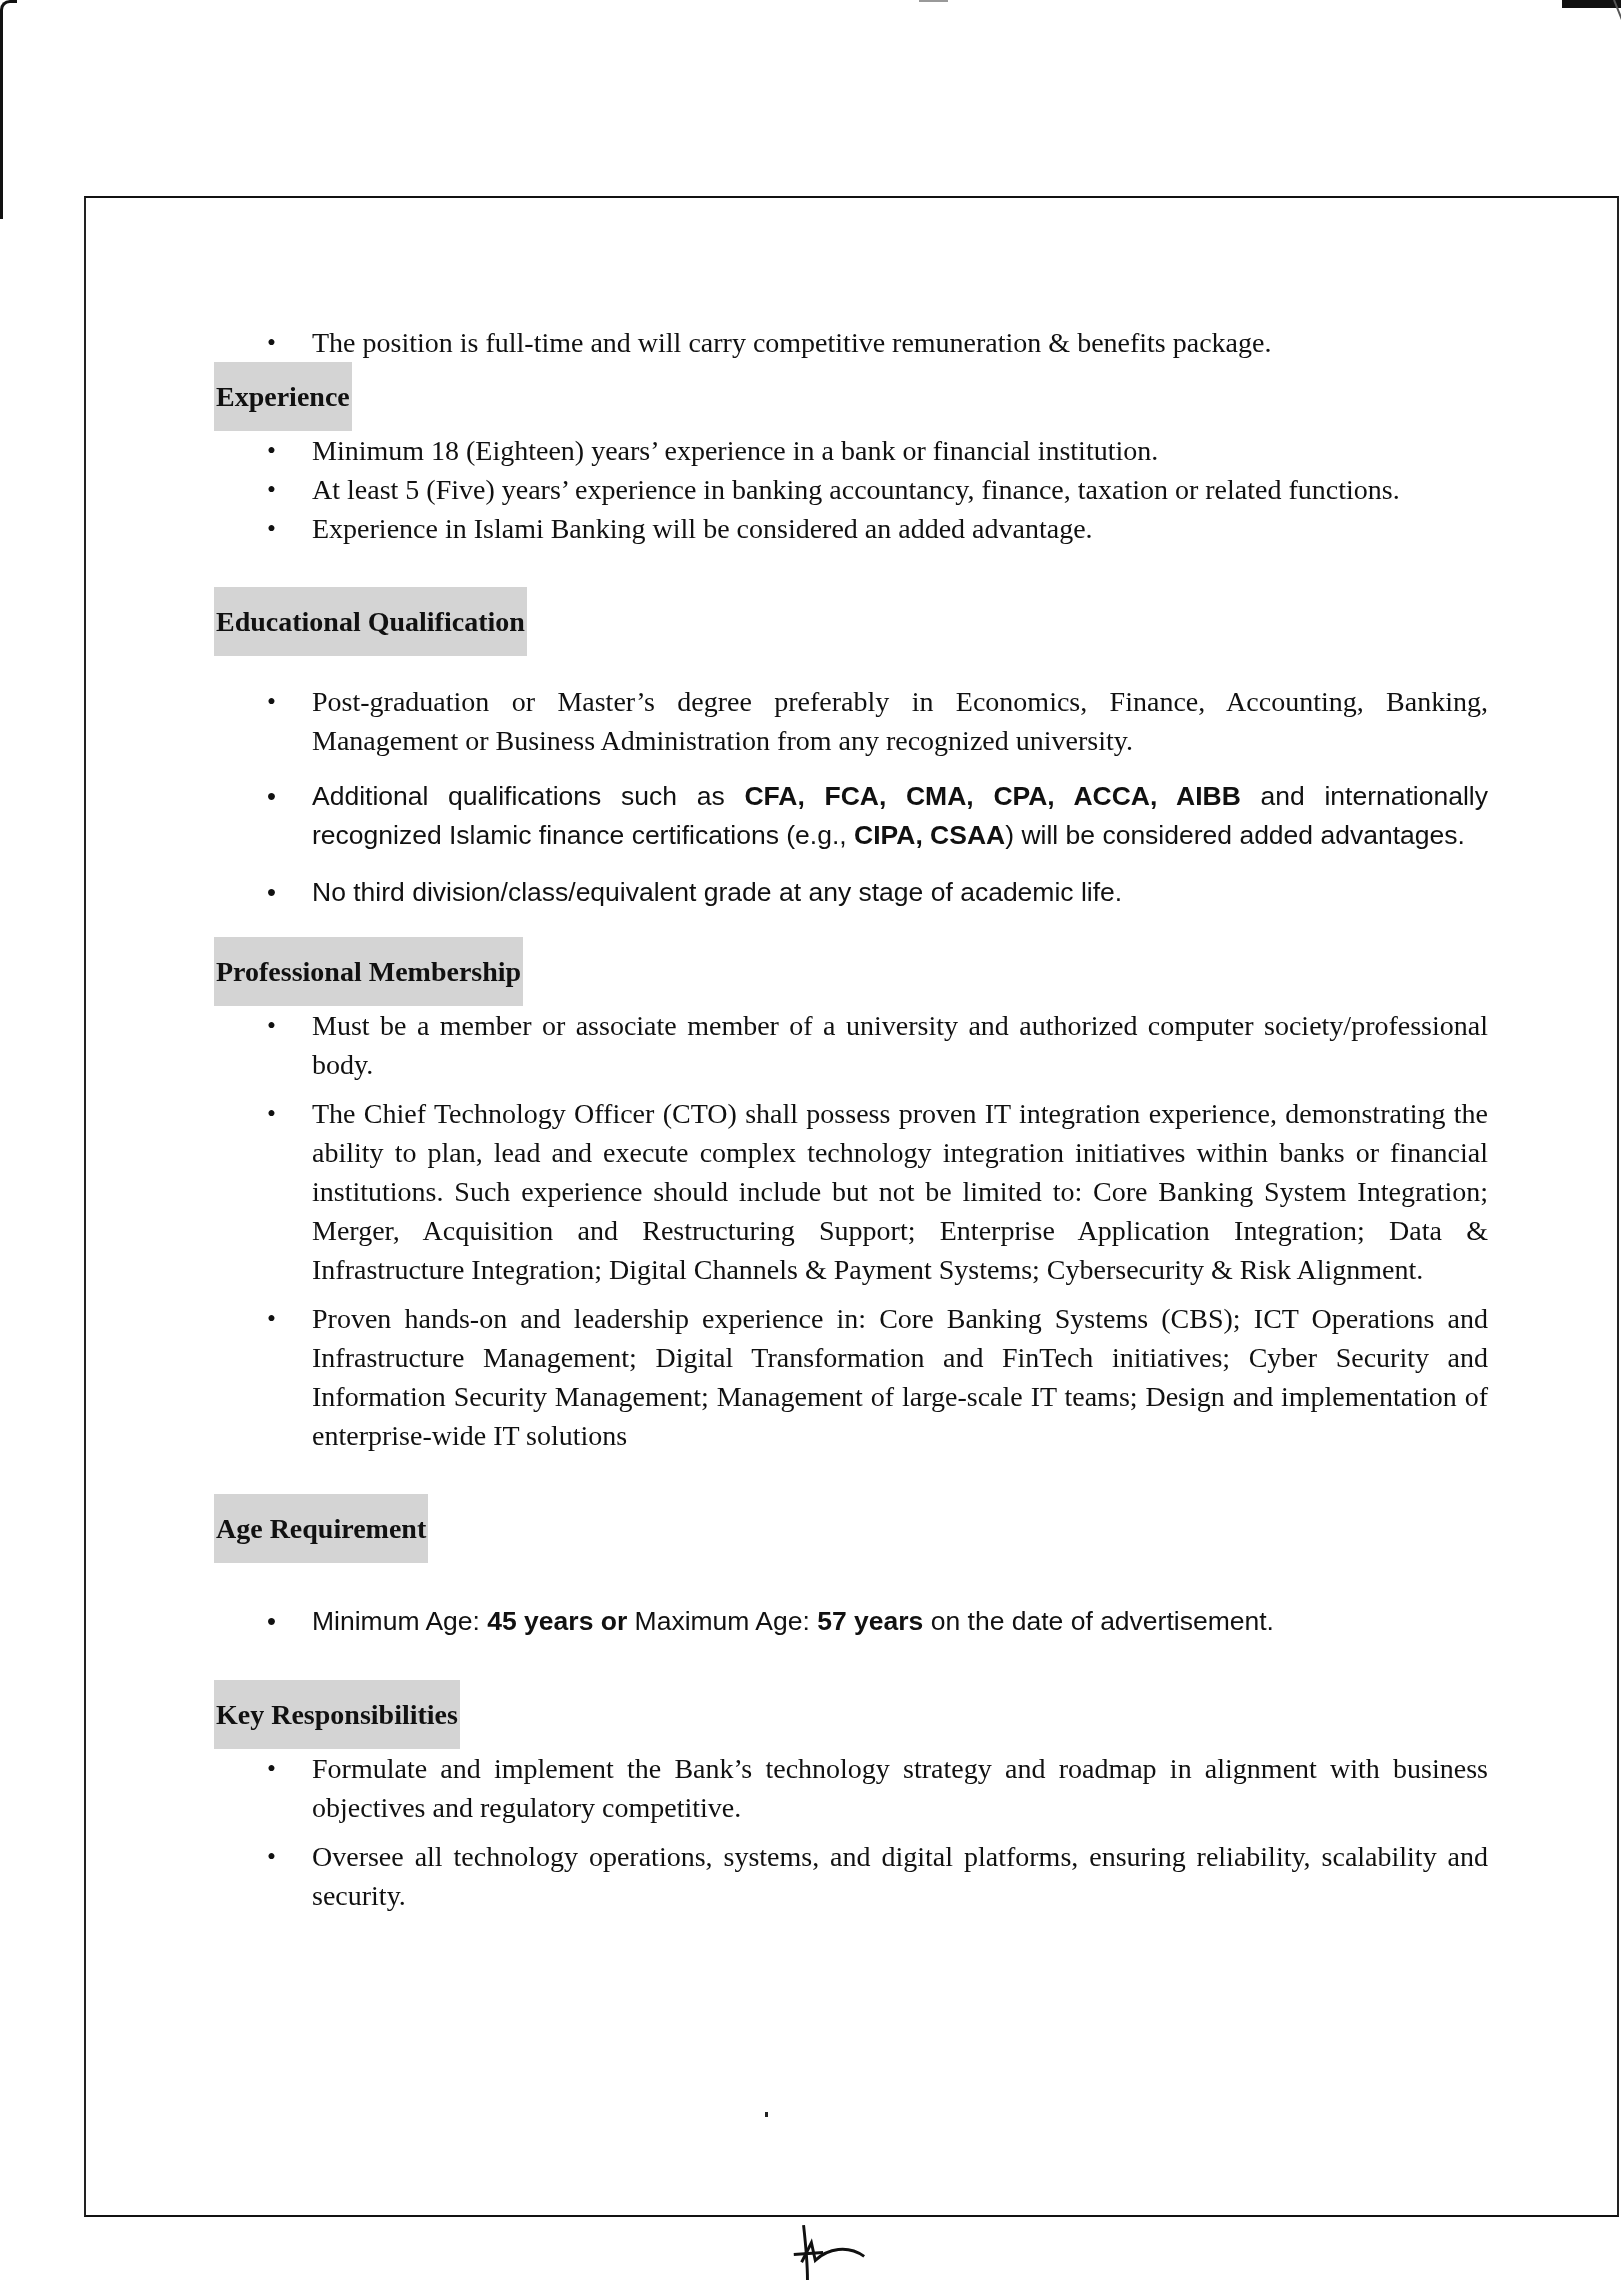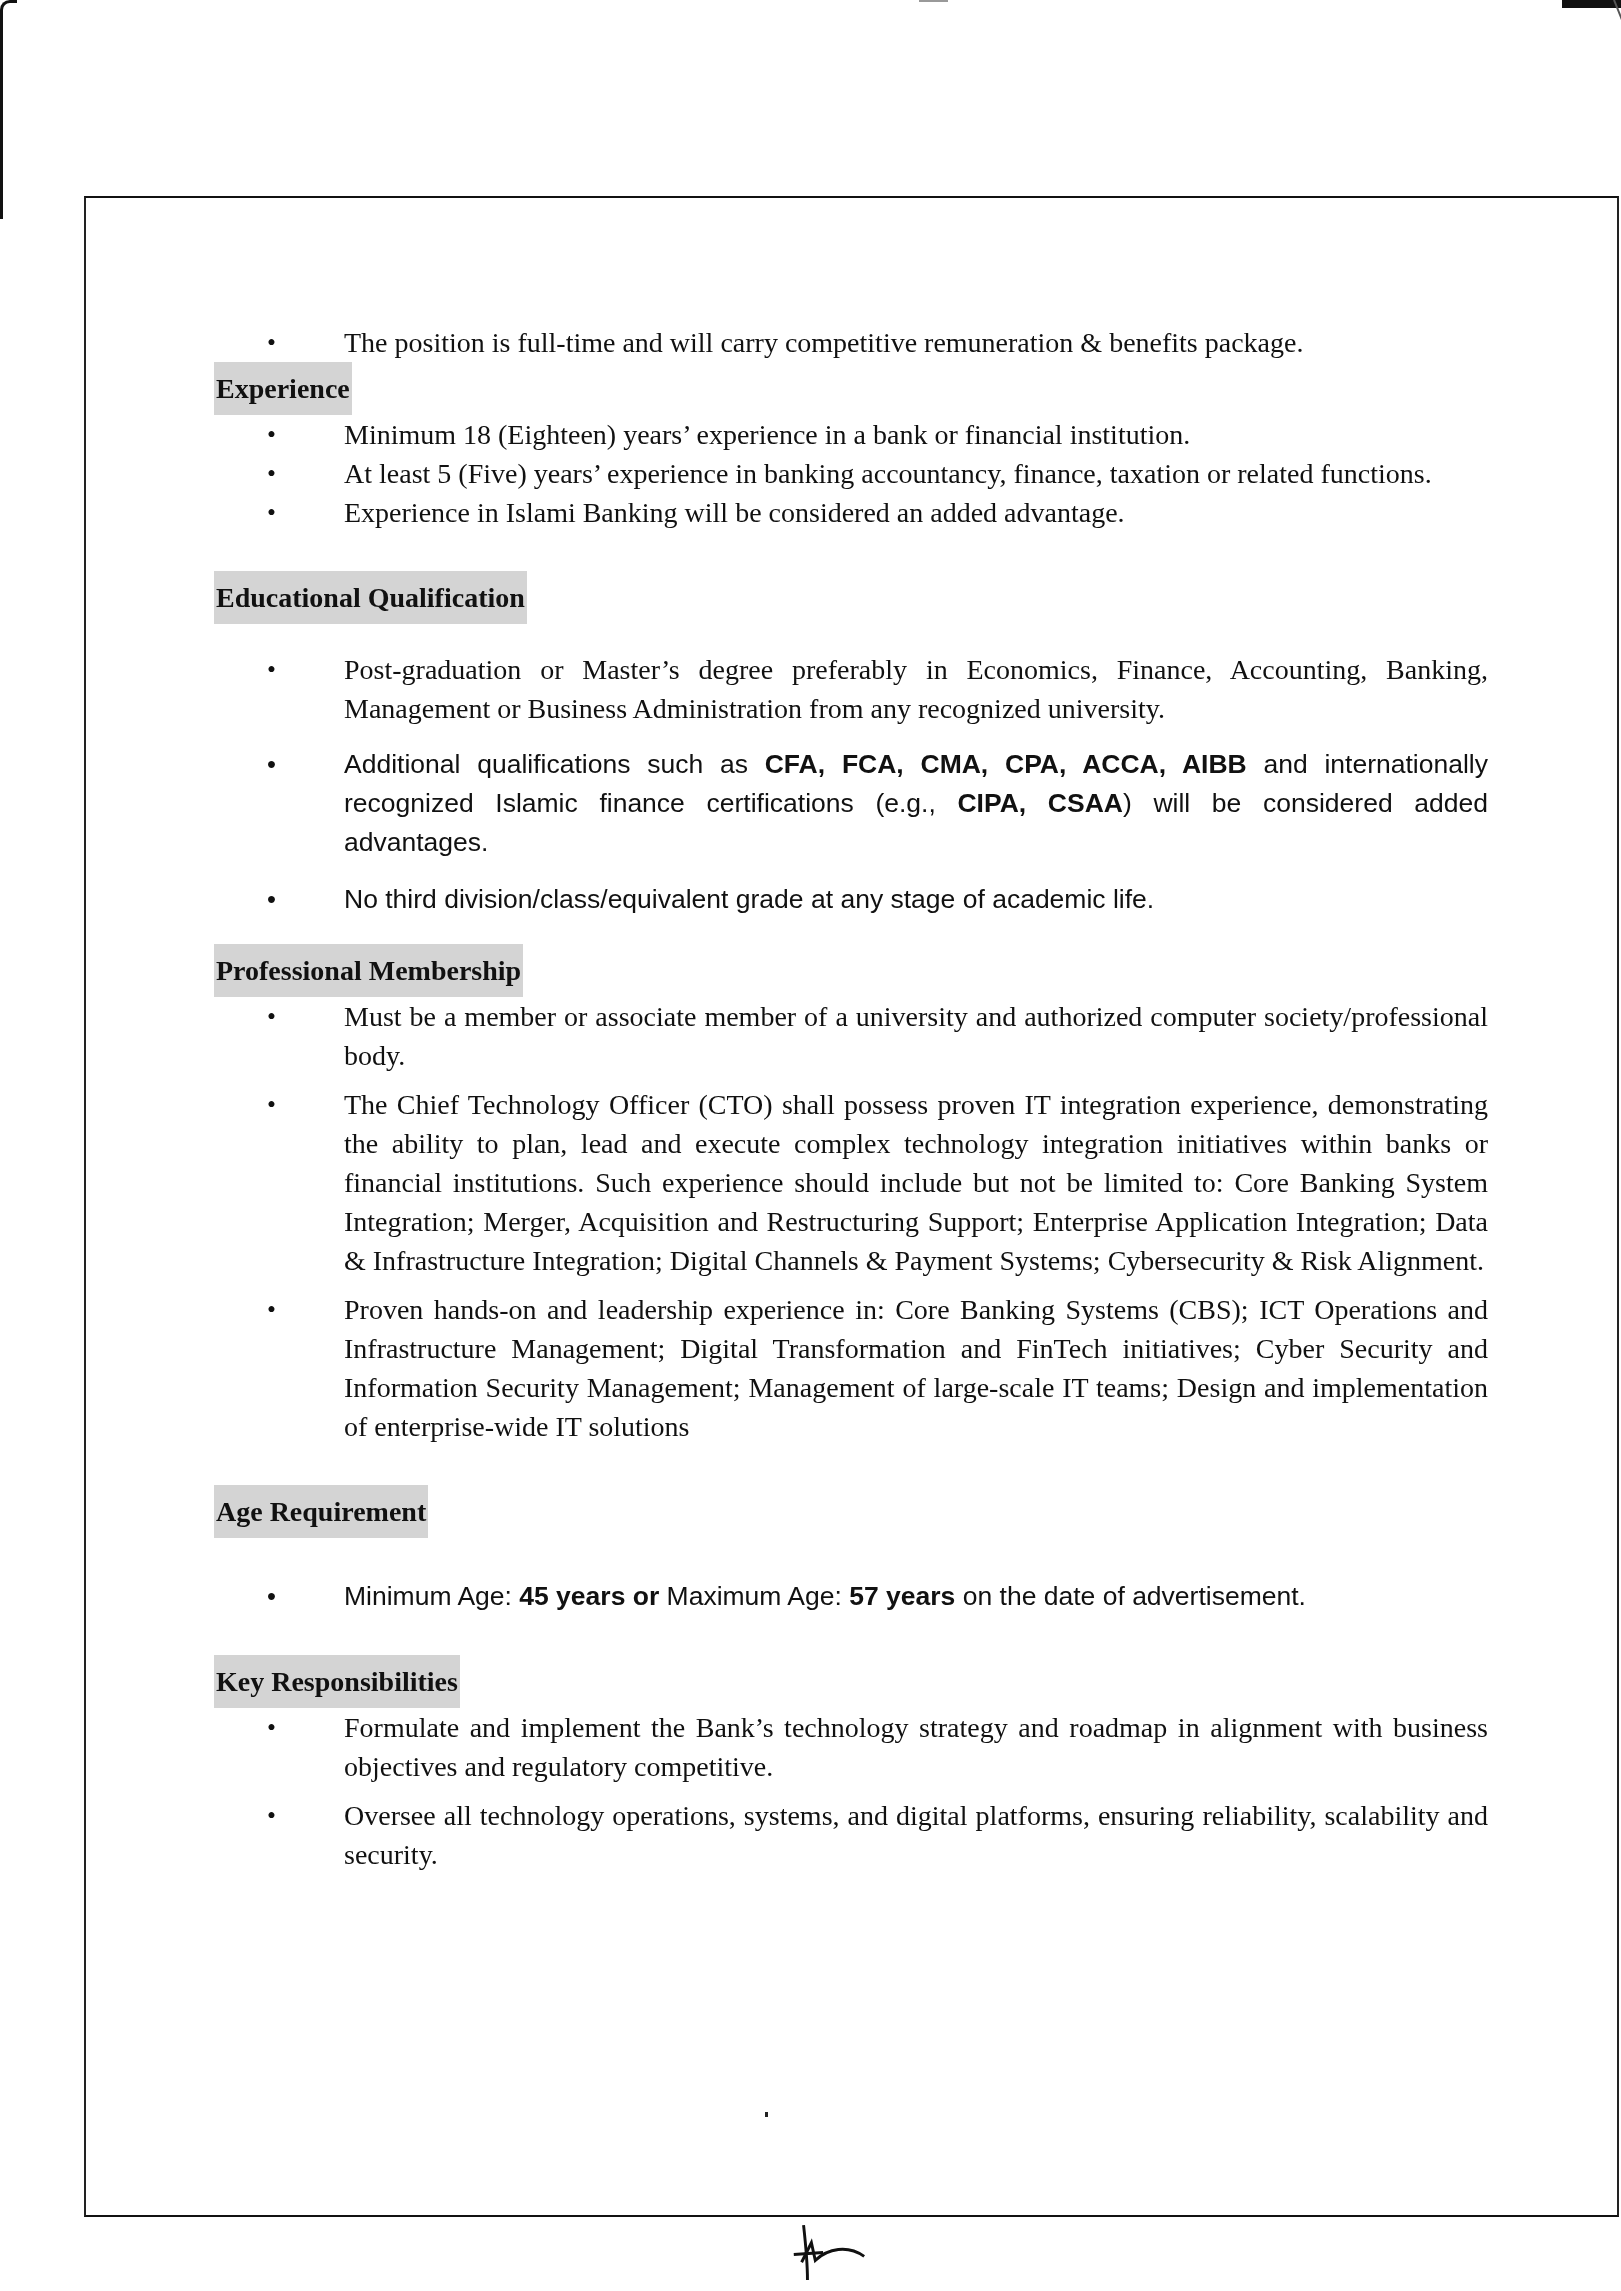--- a/index.html
+++ b/index.html
@@ -13,25 +13,25 @@
   .scan-top-mark { position: absolute; left: 919px; top: 0; width: 29px; height: 2px; background: #999; }
   .frame {
     position: absolute; left: 84px; top: 196px; width: 1535px; height: 2021px;
     border: 2px solid #222; border-top: 2.9px solid #111; border-bottom: 2.9px solid #111;
     box-sizing: border-box;
   }
   .content { position: absolute; left: 214px; top: 323px; width: 1274px; font-size: 28px; line-height: 39px; }
   .bullet-list { list-style: none; margin: 0; padding: 0; }
   .bullet-list li { position: relative; padding-left: 98px; margin-left: 0; text-align: justify; }
   .bullet-list li .dot { position: absolute; left: 53px; top: 0; font-size: 25.5px; }
-  .b-text { display: block; margin-left: 32px; }
+  .b-text { display: block; }
   .sans { font-family: "Liberation Sans", "DejaVu Sans", sans-serif; font-size: 26.5px; line-height: 39px; }
   h2 { font-size: 37px; font-weight: bold; margin: 17.6px 0 11.8px 0; line-height: 47px; }
   h3 { font-size: 30px; font-weight: bold; margin: 0 0 5.9px 0; line-height: 39px; }
-  .hl { display: inline-block; background: #d4d4d4; font-weight: bold; font-size: 28px; line-height: 37px; padding: 8px 2px; margin: 0; }
+  .hl { display: inline-block; background: #d4d4d4; font-weight: bold; font-size: 28px; line-height: 37px; padding: 16px 2px; margin: 0; }
   .sec { margin-top: 0; }
   .gap-sm { height: 9.8px; }
   .gap-md { height: 25.5px; }
   .gap-lg { height: 39px; }
   strong { font-weight: bold; }
   .signature { position: absolute; left: 784px; top: 2223px; width: 88px; height: 59px; }
   .stray-dot { position: absolute; left: 765px; top: 2112px; width: 2.9px; height: 4.9px; background: #222; }
 </style>
 </head>
 <body>

